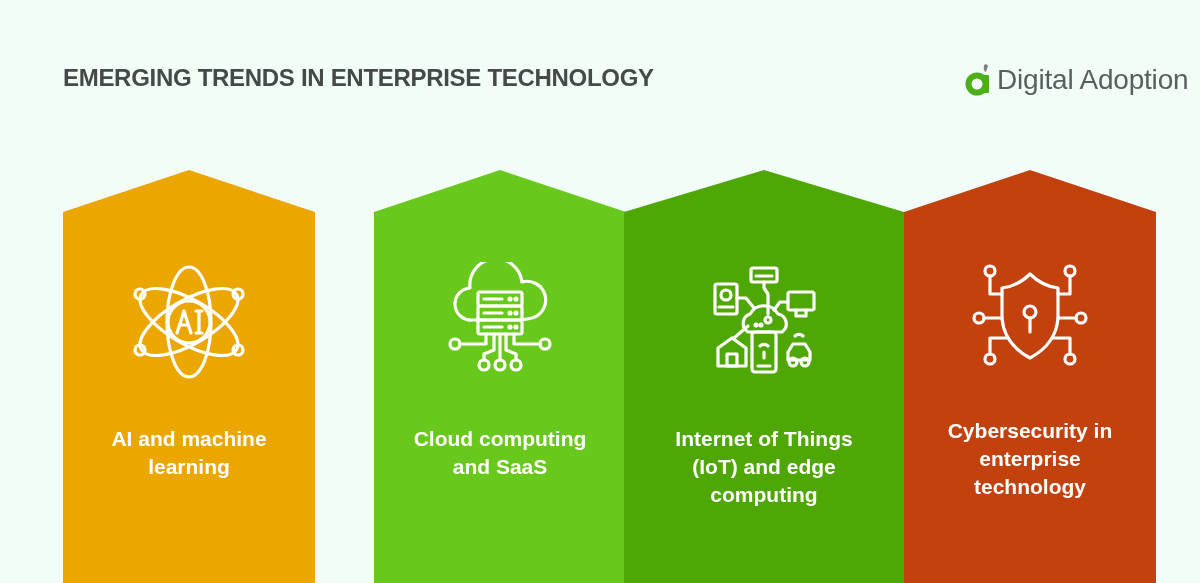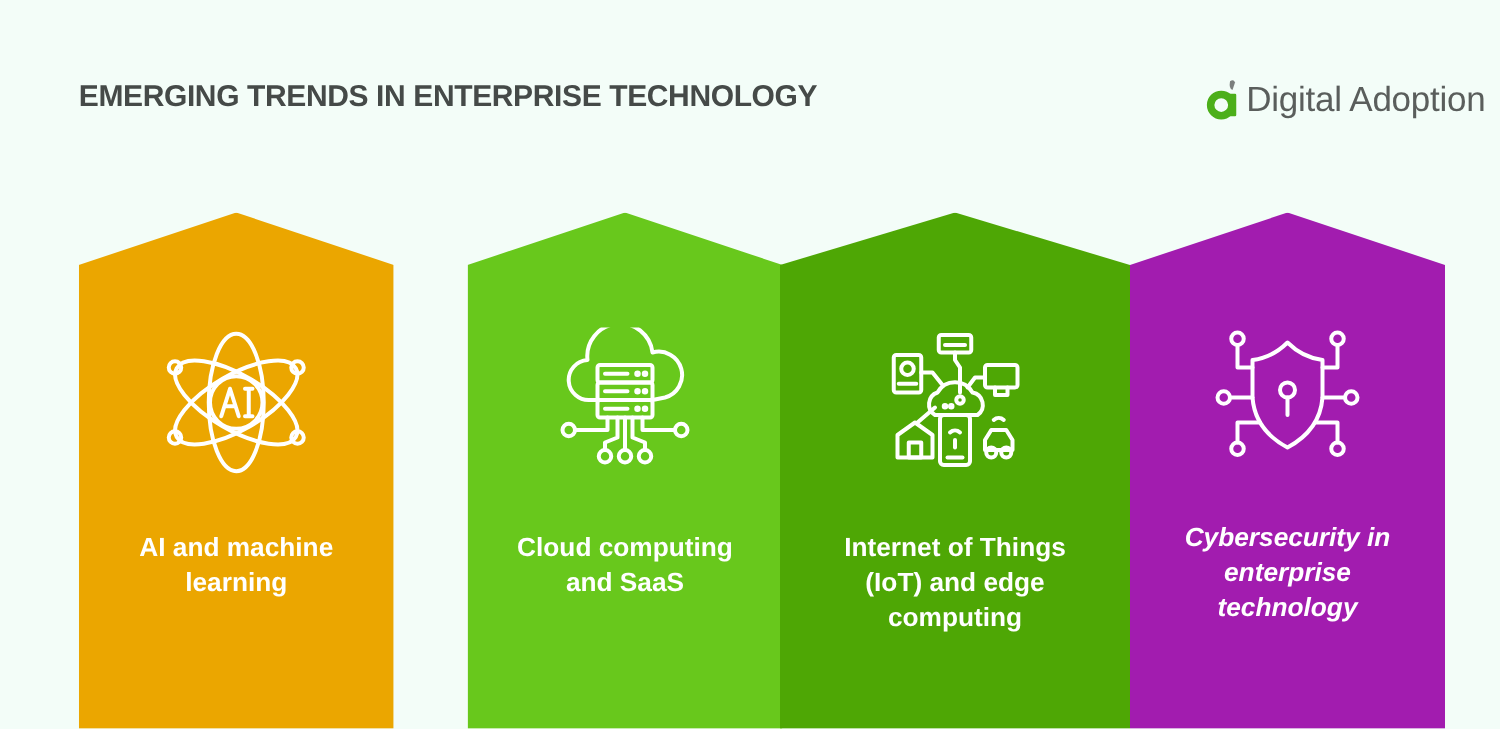--- a/index.html
+++ b/index.html
@@ -171,21 +171,21 @@
       <path d="M84 98 L84 90 L89 82 L101 82 L106 90 L106 98 Z"></path>
       <circle cx="89" cy="100" r="4"></circle>
       <circle cx="101" cy="100" r="4"></circle>
     </svg>
   </div>
   <div class="card-label">Internet of Things
 (IoT) and edge
 computing</div>
 </div>
 
-<div class="card" style="left:904px; background:#a21caf;font-style:italic;">
+<div class="card" style="left:904px; background:#c2410c;">
   <div class="card-icon">
     <svg viewBox="0 0 120 120" fill="none" stroke="#ffffff" stroke-width="3.2" stroke-linecap="round" stroke-linejoin="round">
       <path d="M60 12 Q48 24 32 26 L32 56 Q34 82 60 96 Q86 82 88 56 L88 26 Q72 24 60 12 Z"></path>
       <circle cx="60" cy="50" r="6"></circle>
       <path d="M60 56 L60 70"></path>
       <path d="M32 32 L20 32 L20 14"></path>
       <circle cx="20" cy="9" r="5"></circle>
       <path d="M88 32 L100 32 L100 14"></path>
       <circle cx="100" cy="9" r="5"></circle>
       <path d="M32 56 L14 56"></path>

